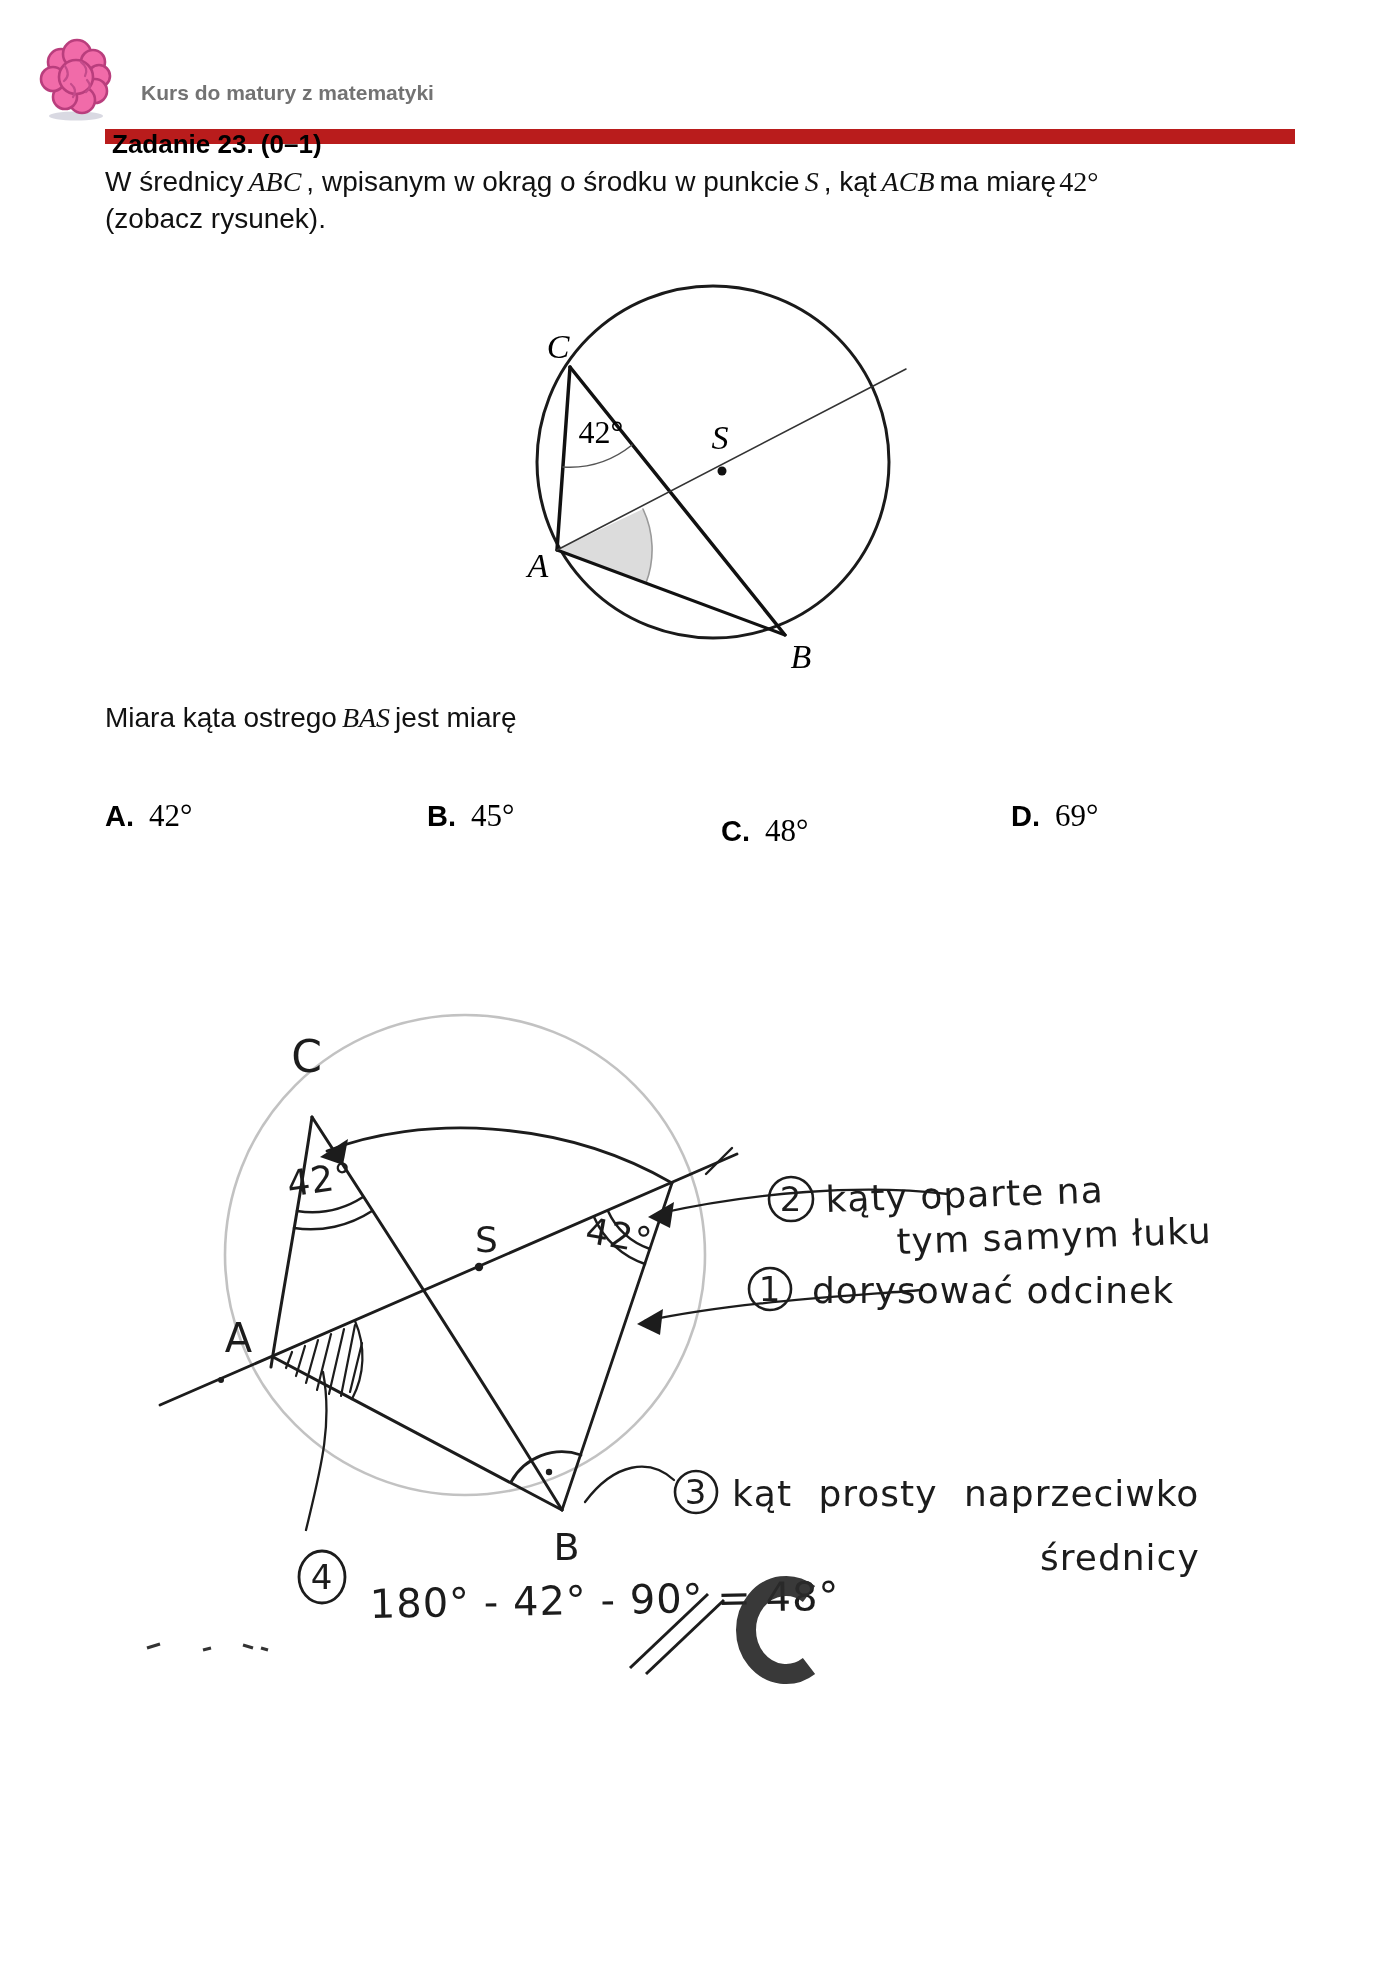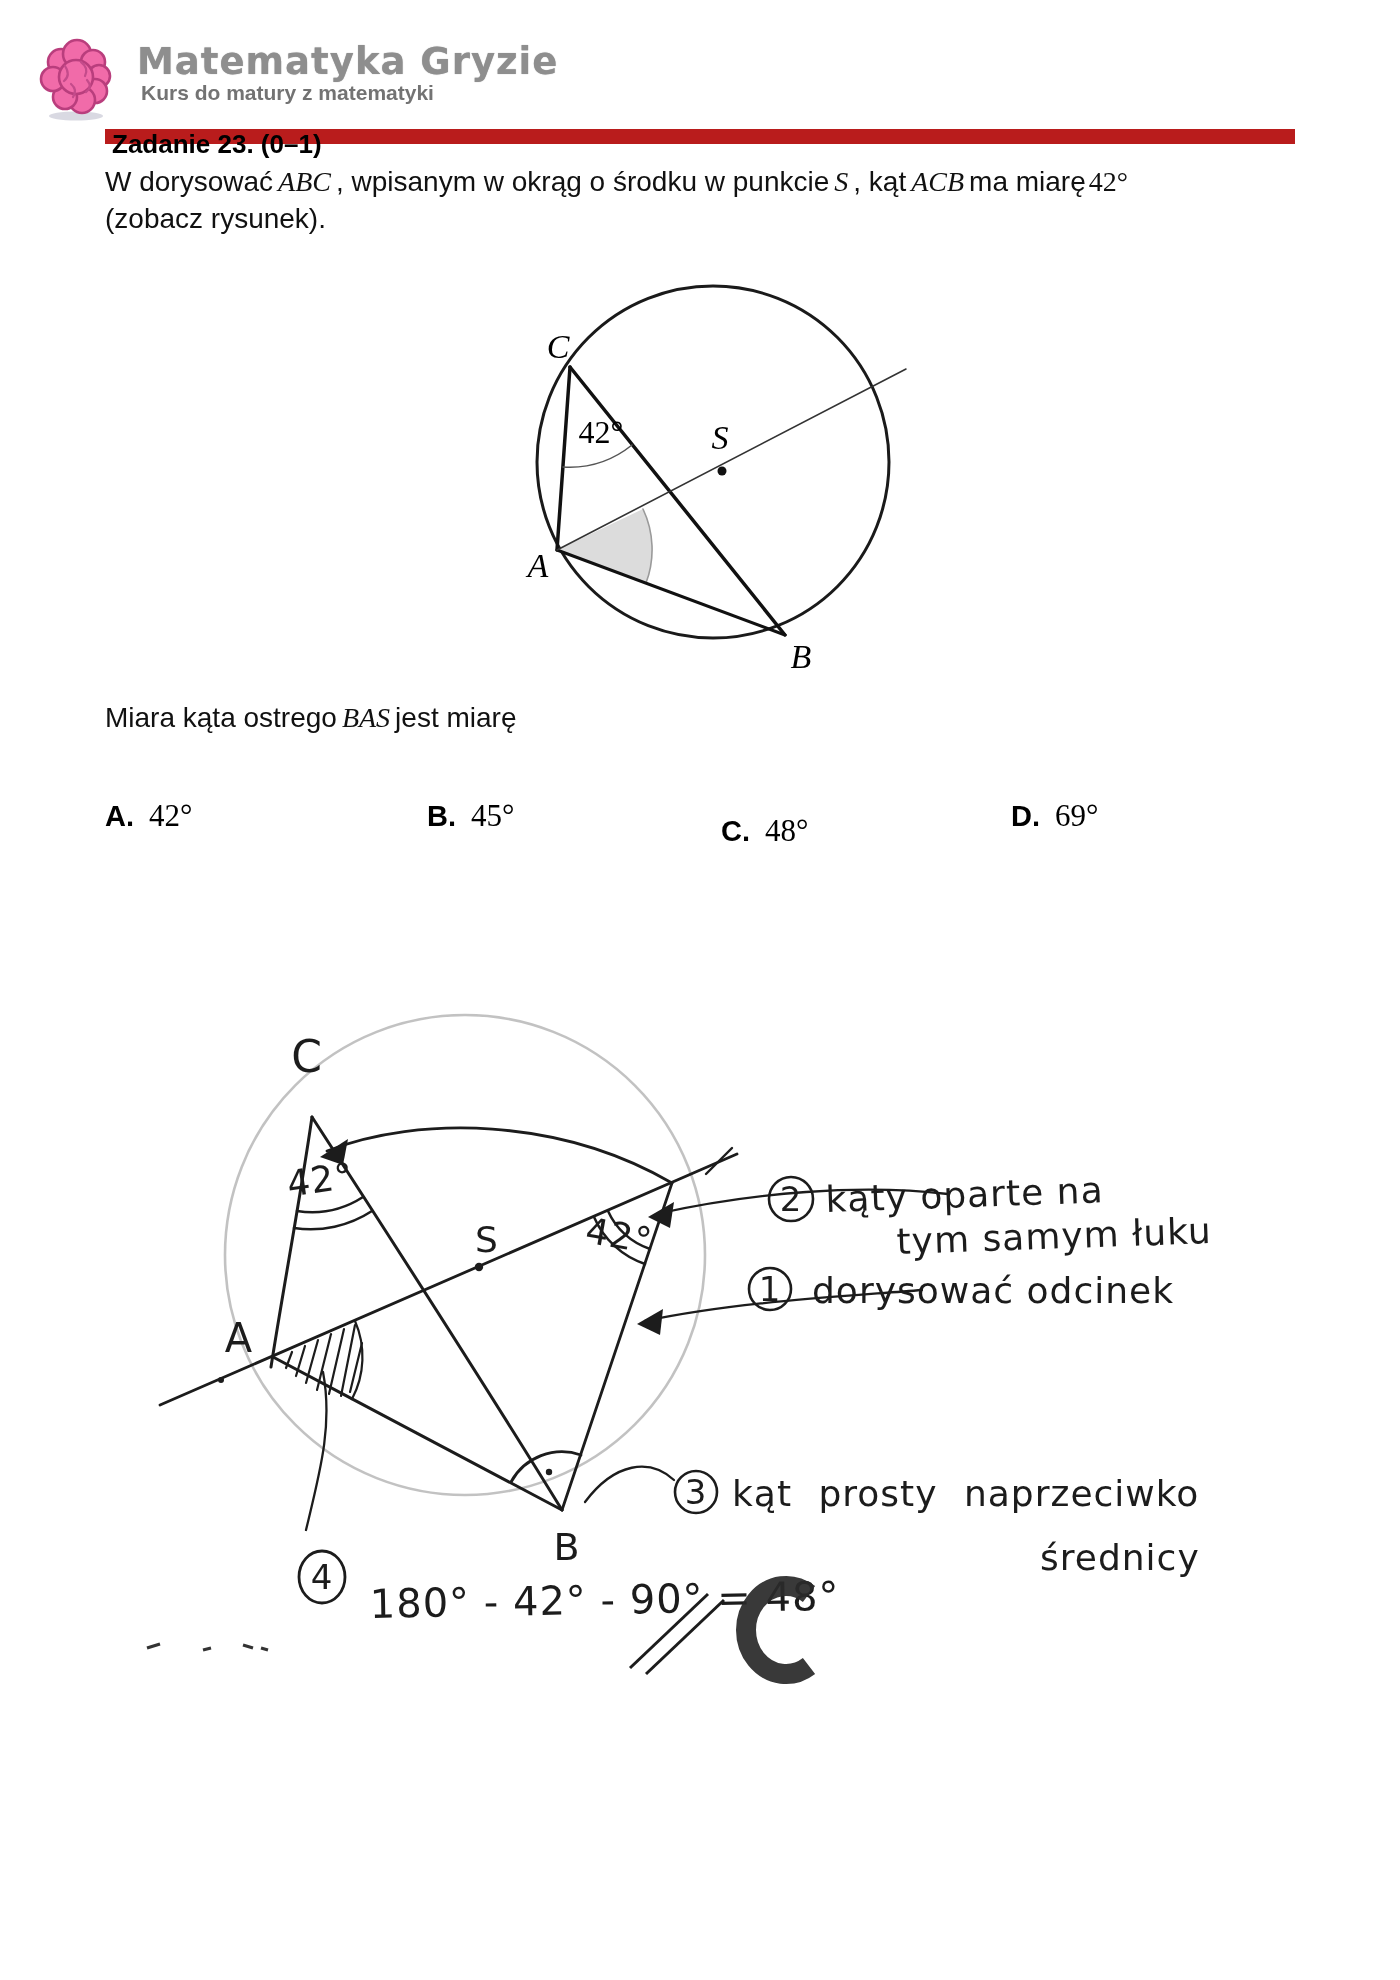--- a/index.html
+++ b/index.html
@@ -48,29 +48,28 @@
         <circle cx="41" cy="41" r="17"></circle>
       </g>
       <g fill="none" stroke="#c44b8b" stroke-width="2.2" stroke-linecap="round">
         <path d="M30 30 q6 9 -1 15"></path>
         <path d="M46 26 q8 6 4 14"></path>
         <path d="M36 48 q7 6 2 13"></path>
         <path d="M52 44 q6 7 -1 12"></path>
       </g>
     </svg>
   </div>
-  <div class="abs brand-title" style="left:137px;top:40px;">Matematyka Gryzie</div>
   <div class="abs brand-sub" style="left:141px;top:81px;">Kurs do matury z matematyki</div>
 
   <div class="abs banner">
     <div class="banner-text">Zadanie 23. (0–1)</div>
   </div>
 
   <div class="abs statement">
-    <span>W dorysować</span><span class="mathvar">ABC</span><span>, wpisanym w okrąg o środku w punkcie</span><span class="mathvar">S</span><span>, kąt</span><span class="mathvar">ACB</span><span>ma miarę</span><span class="mathnum">42°</span><br>
+    <span>W średnicy</span><span class="mathvar">ABC</span><span>, wpisanym w okrąg o środku w punkcie</span><span class="mathvar">S</span><span>, kąt</span><span class="mathvar">ACB</span><span>ma miarę</span><span class="mathnum">42°</span><br>
     <span>(zobacz rysunek).</span>
   </div>
 
   <div class="abs question">
     <span>Miara kąta ostrego</span><span class="mathvar">BAS</span><span>jest miarę</span>
   </div>
 
   <div class="opt" style="left:105px;">
     <span class="letter">A.</span><span class="val">42°</span>
   </div>

